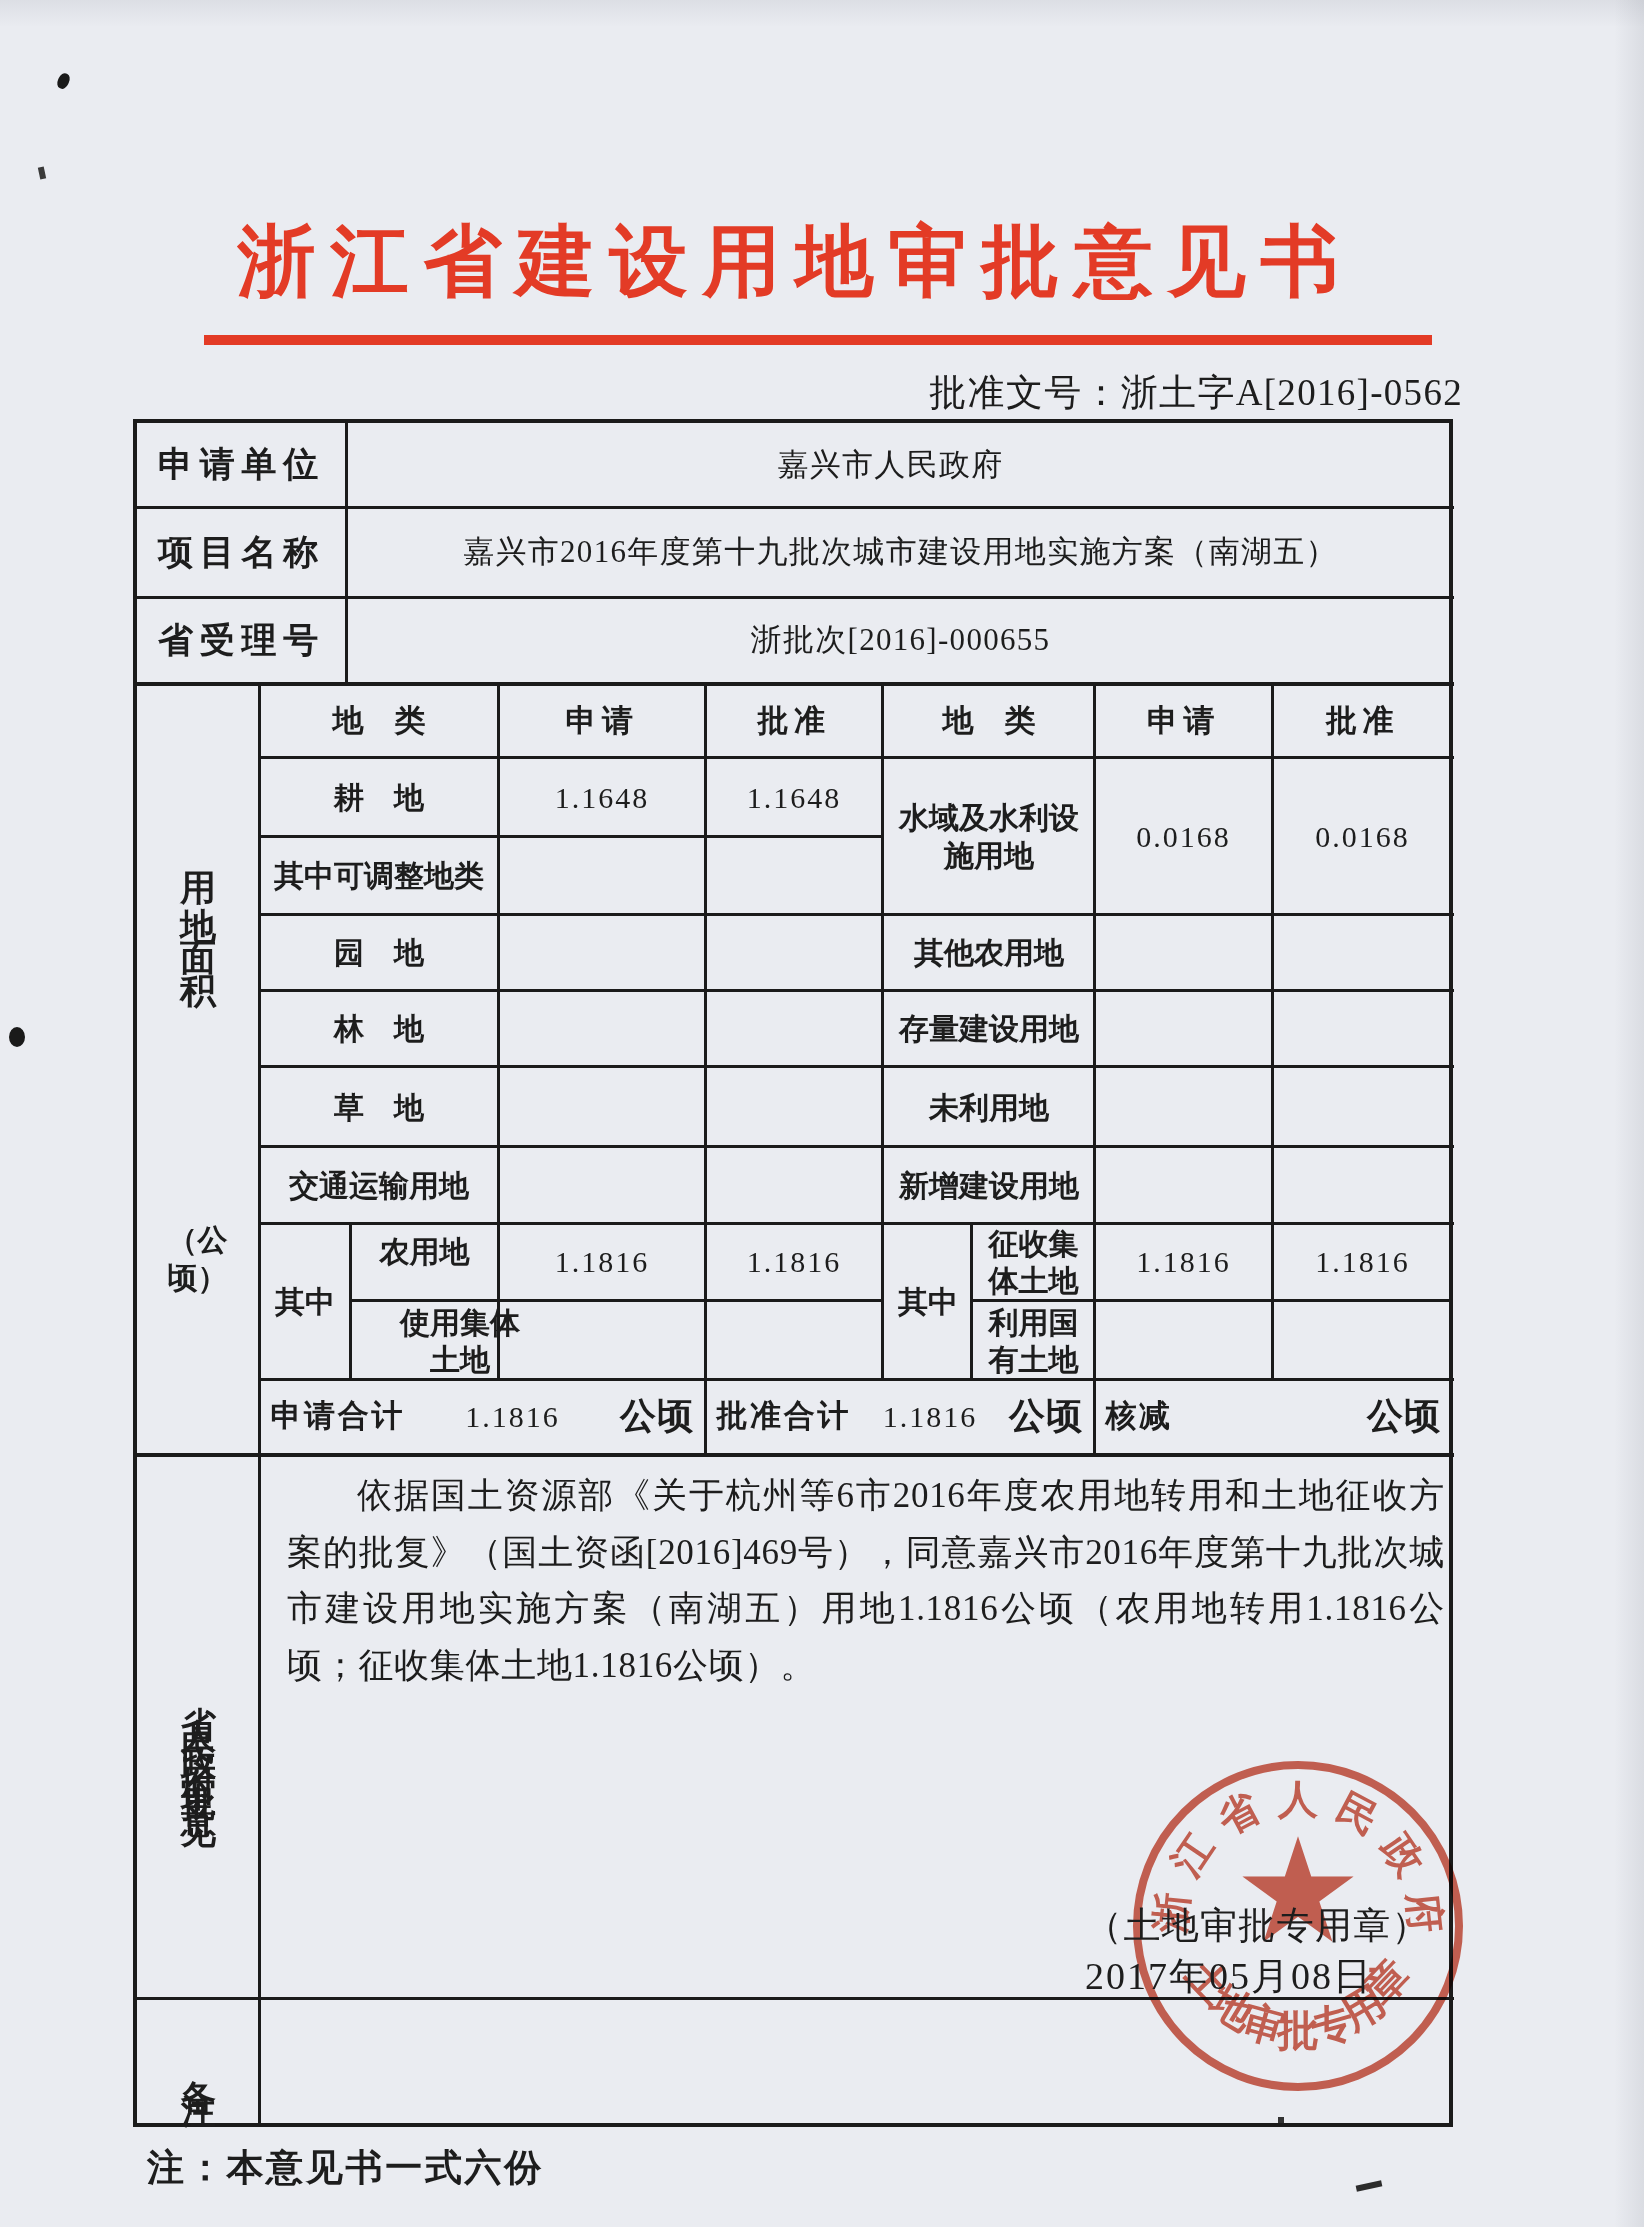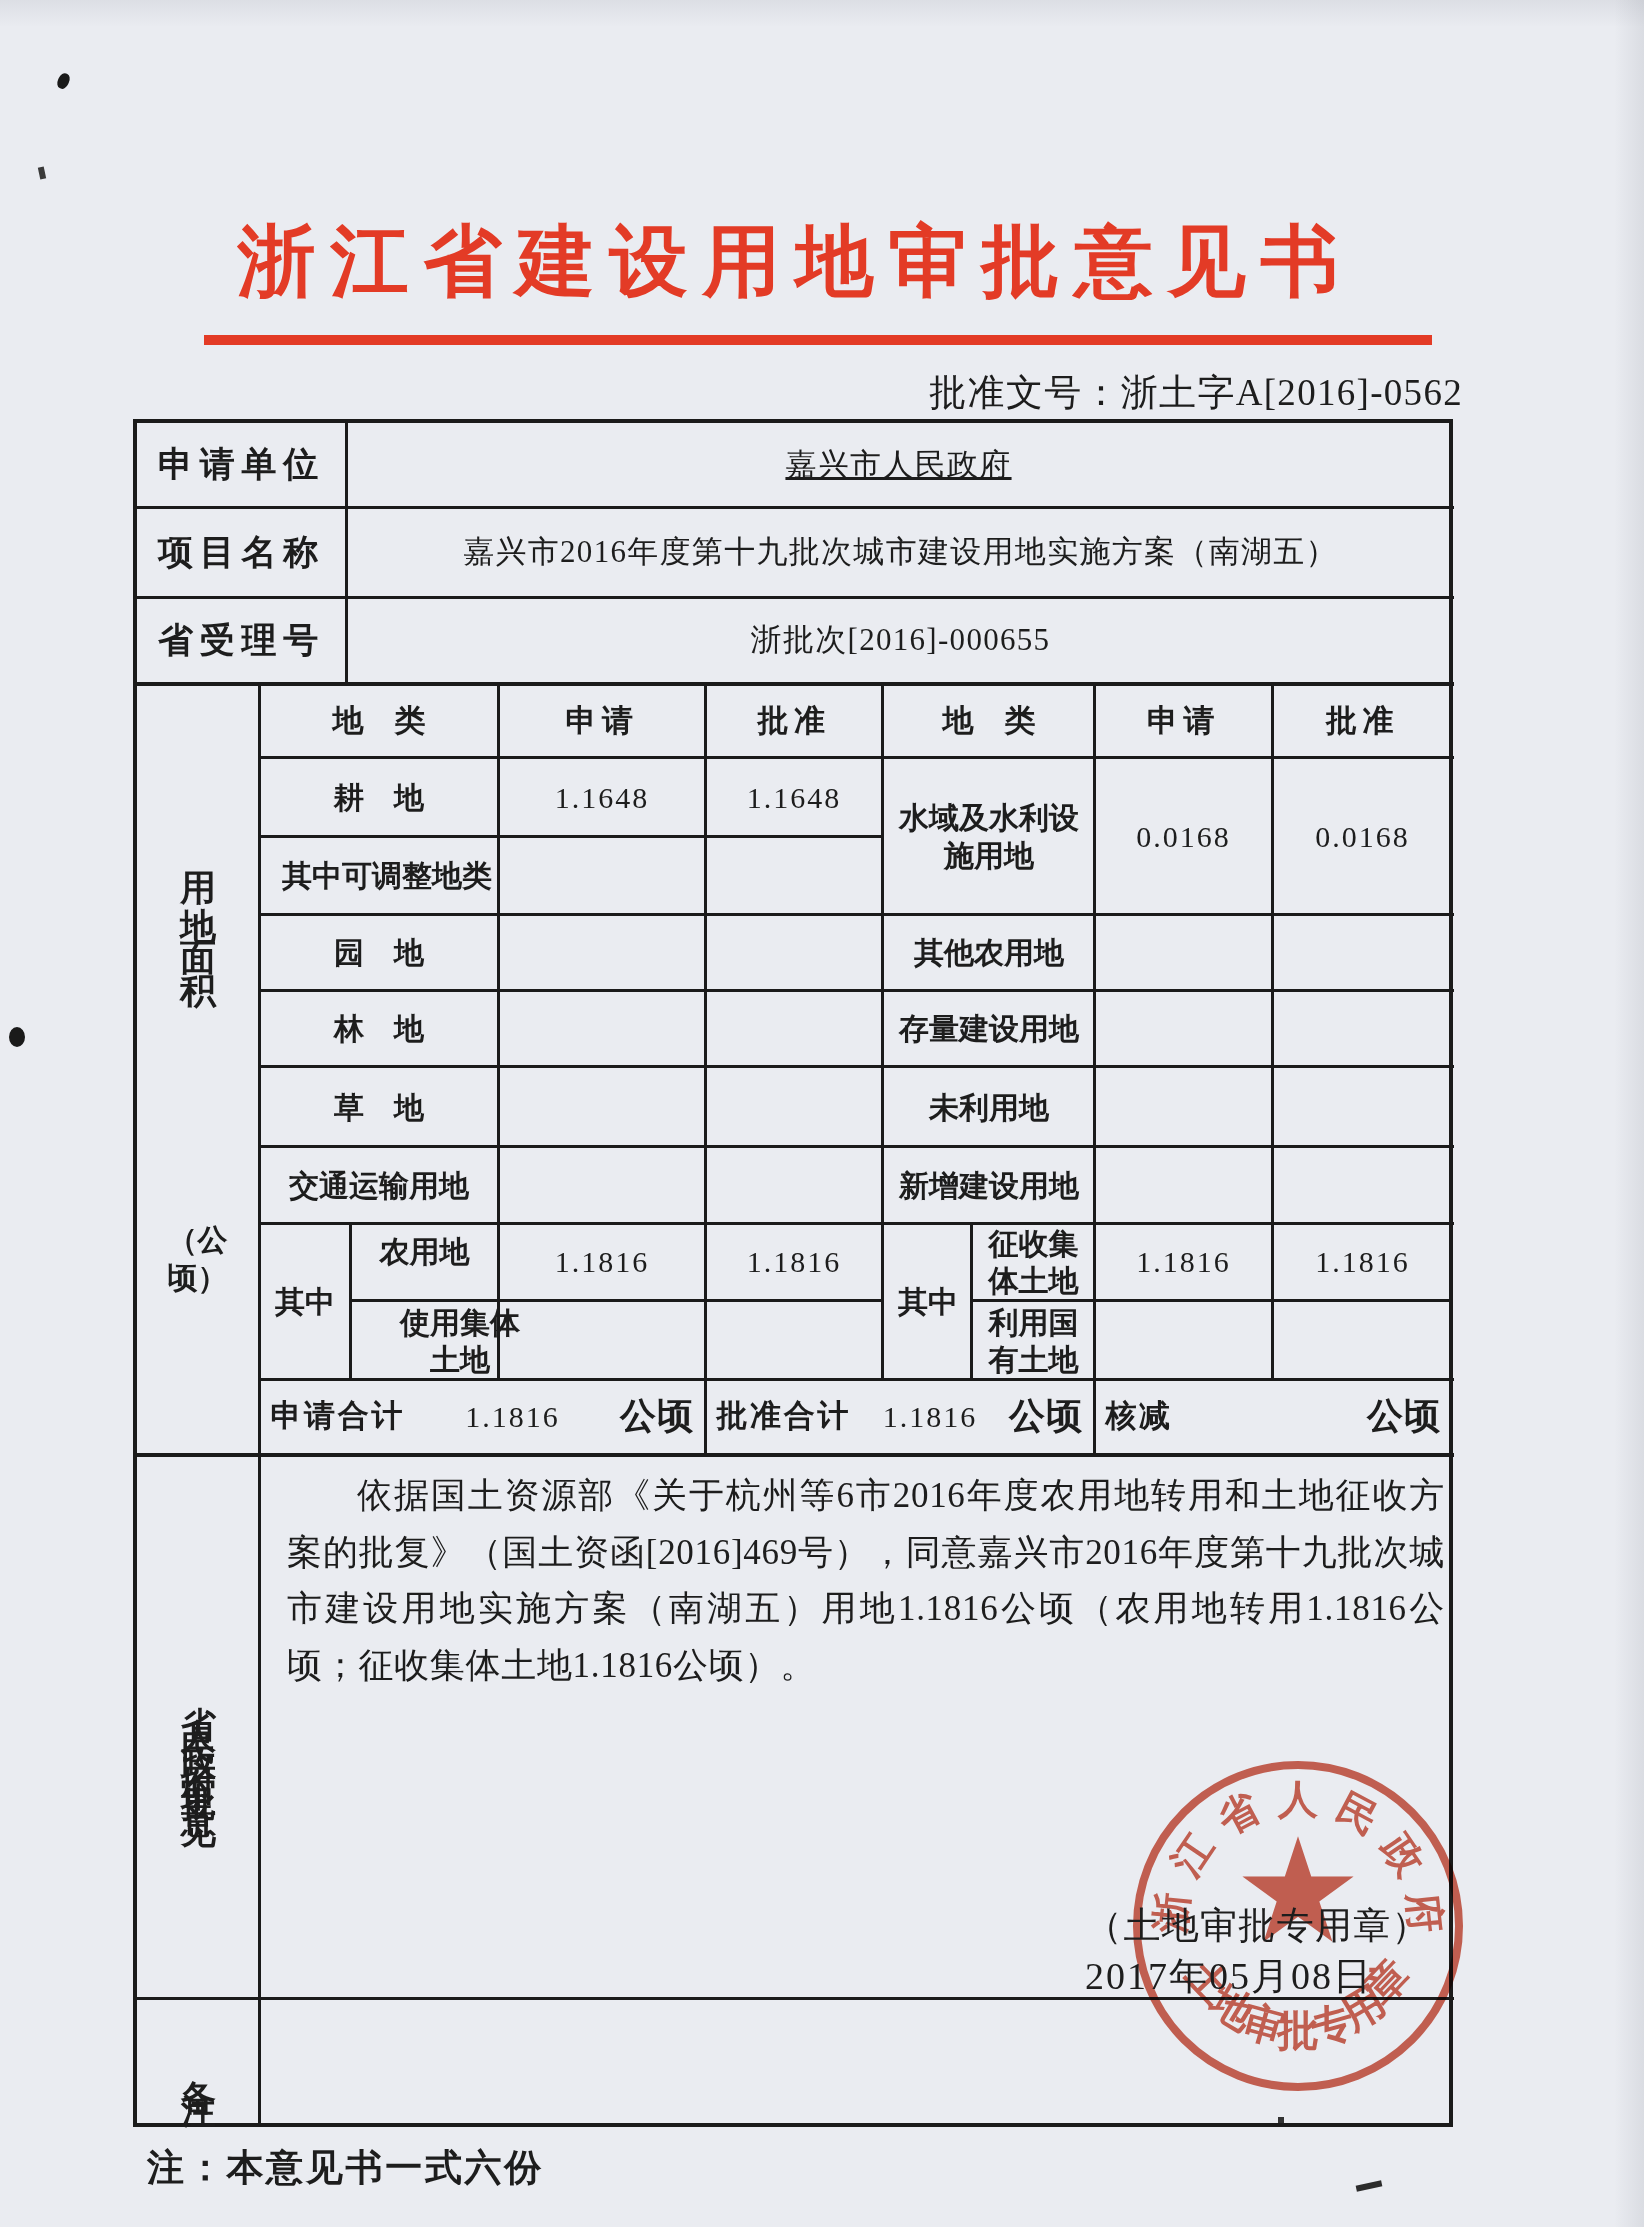--- a/index.html
+++ b/index.html
@@ -104,41 +104,41 @@
   <div class="vl" style="left:258px;top:684px;width:3.4px;height:1443px;"></div>
   <div class="vl" style="left:497px;top:684px;width:3.4px;height:696px;"></div>
   <div class="vl" style="left:704px;top:684px;width:3.4px;height:771px;"></div>
   <div class="vl" style="left:881px;top:684px;width:3.4px;height:696px;"></div>
   <div class="vl" style="left:1093px;top:684px;width:3.4px;height:771px;"></div>
   <div class="vl" style="left:1271px;top:684px;width:3.4px;height:696px;"></div>
   <div class="vl" style="left:349px;top:1224px;width:3.4px;height:156px;"></div>
   <div class="vl" style="left:970px;top:1224px;width:3.4px;height:156px;"></div>
 
   <div class="c lab" style="left:138px;top:424px;width:207px;height:82px;">申请单位</div>
-  <div class="c info-val" style="left:347px;top:424px;width:1103px;height:82px;text-decoration:underline;">嘉兴市人民政府</div>
+  <div class="c info-val" style="left:339px;top:424px;width:1103px;height:82px;">嘉兴市人民政府</div>
   <div class="c lab" style="left:138px;top:509px;width:207px;height:87px;">项目名称</div>
   <div class="c info-val" style="left:349px;top:509px;width:1103px;height:87px;">嘉兴市2016年度第十九批次城市建设用地实施方案（南湖五）</div>
   <div class="c lab" style="left:138px;top:599px;width:207px;height:83px;">省受理号</div>
   <div class="c info-val" style="left:349px;top:599px;width:1103px;height:83px;">浙批次[2016]-000655</div>
 
   <div class="c vert" style="left:138px;top:731px;width:119px;height:364px;font-size:36px;letter-spacing:35px;">用地面积</div>
   <div class="c b" style="left:138px;top:1235px;width:119px;height:47px;font-size:30px;">（公顷）</div>
 
   <div class="c cell-lab" style="left:261px;top:686px;width:236px;height:71px;font-size:31px;">地　类</div>
   <div class="c cell-lab" style="left:500px;top:686px;width:204px;height:71px;font-size:31px;letter-spacing:5.4px;">申请</div>
   <div class="c cell-lab" style="left:707px;top:686px;width:174px;height:71px;font-size:31px;letter-spacing:5.4px;">批准</div>
   <div class="c cell-lab" style="left:885px;top:686px;width:208px;height:71px;font-size:31px;">地　类</div>
   <div class="c cell-lab" style="left:1096px;top:686px;width:175px;height:71px;font-size:31px;letter-spacing:5.4px;">申请</div>
   <div class="c cell-lab" style="left:1274px;top:686px;width:177px;height:71px;font-size:31px;letter-spacing:5.4px;">批准</div>
 
   <div class="c cell-lab" style="left:261px;top:760px;width:236px;height:75px;">耕　地</div>
   <div class="c val" style="left:500px;top:760px;width:204px;height:75px;">1.1648</div>
   <div class="c val" style="left:707px;top:760px;width:174px;height:75px;">1.1648</div>
 
-  <div class="c cell-lab" style="left:261px;top:838px;width:236px;height:75px;padding-left:8px;">其中可调整地类</div>
+  <div class="c cell-lab" style="left:261px;top:838px;width:236px;height:75px;">其中可调整地类</div>
 
   <div class="c cell-lab" style="left:261px;top:916px;width:236px;height:73px;">园　地</div>
   <div class="c cell-lab" style="left:261px;top:992px;width:236px;height:73px;border-radius:30px;">林　地</div>
   <div class="c cell-lab" style="left:261px;top:1069px;width:236px;height:77px;">草　地</div>
   <div class="c cell-lab" style="left:261px;top:1149px;width:236px;height:73px;">交通运输用地</div>
 
   <div class="c cell-lab" style="left:261px;top:1225px;width:88px;height:153px;">其中</div>
   <div class="c cell-lab" style="left:352px;top:1225px;width:145px;height:53px;">农用地</div>
   <div class="c val" style="left:500px;top:1225px;width:204px;height:74px;">1.1816</div>
   <div class="c val" style="left:707px;top:1225px;width:174px;height:74px;">1.1816</div>

